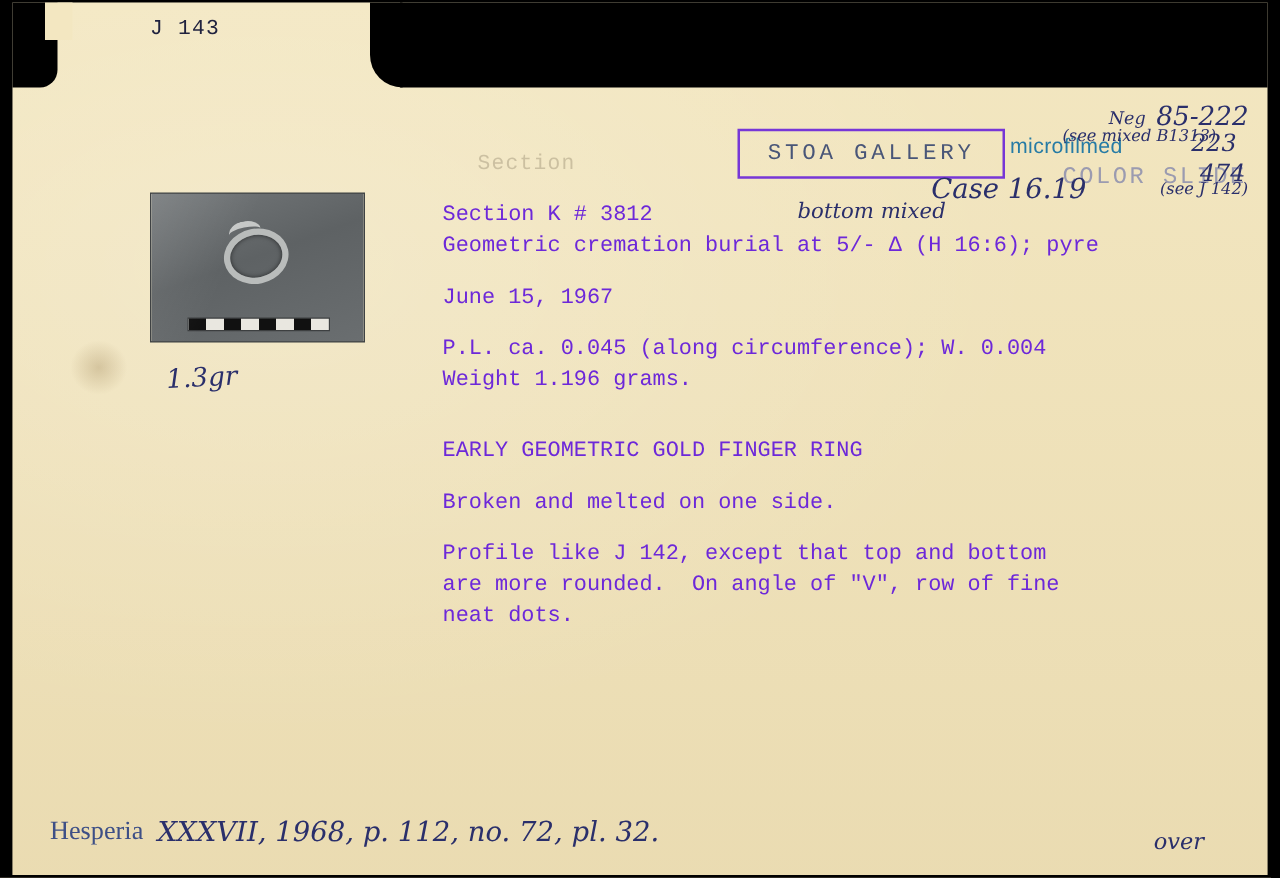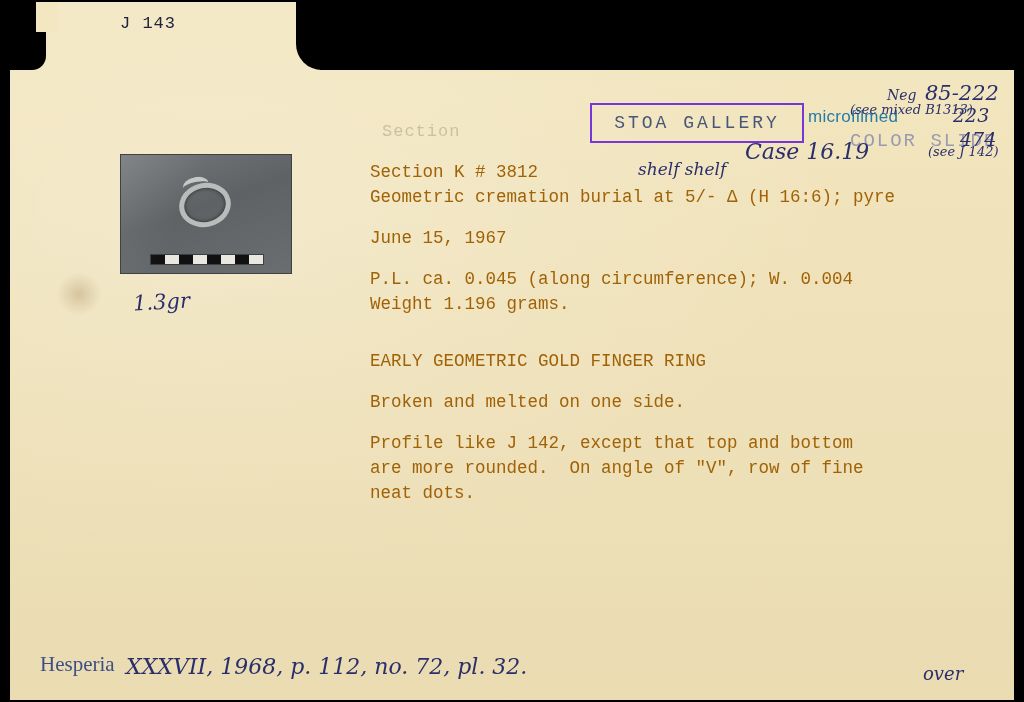--- a/index.html
+++ b/index.html
@@ -198,24 +198,24 @@
   #neg-mixed { position: absolute; left: 840px; top: 100px; font-size: 13px; }
   #neg-223   { position: absolute; left: 943px; top: 102px; font-size: 19px; }
   #neg-474   { position: absolute; left: 950px; top: 126px; font-size: 19px; }
   #neg-seeJ  { position: absolute; left: 918px; top: 142px; font-size: 13px; }
   #case-note { position: absolute; left: 735px; top: 137px; font-size: 22px; }
   #bottom-shelf { position: absolute; left: 628px; top: 157px; font-size: 17px; }
 
   
   #typed {
     position: absolute;
-    left: 360px;
+    left: 344px;
     top: 158px;
     width: 600px;
-    color: #a16207;
+    color: #6d28d9;
     font-family: "Liberation Mono", monospace;
     font-size: 17.5px;
     line-height: 25px;
     white-space: pre;
   }
   #typed .blank { display: block; height: 16px; }
 
   
   #ghost-line {
     position: absolute;
@@ -288,21 +288,21 @@
     <div id="microfilmed">microfilmed</div>
     <div id="color-slide">COLOR  SLIDE</div>
 
     <div id="neg-label" class="handwriting">Neg</div>
     <div id="neg-num" class="handwriting">85-222</div>
     <div id="neg-mixed" class="handwriting">(see mixed B1313)</div>
     <div id="neg-223" class="handwriting">223</div>
     <div id="neg-474" class="handwriting">474</div>
     <div id="neg-seeJ" class="handwriting">(see J 142)</div>
     <div id="case-note" class="handwriting">Case 16.19</div>
-    <div id="bottom-shelf" class="handwriting">shelf shelf</div>
+    <div id="bottom-shelf" class="handwriting">bottom mixed</div>
 
     <div id="typed"><span>Section K # 3812</span>
 <span>Geometric cremation burial at 5/- Δ (H 16:6); pyre</span><span class="blank"></span><span>June 15, 1967</span><span class="blank"></span><span>P.L. ca. 0.045 (along circumference); W. 0.004</span>
 <span>Weight 1.196 grams.</span><span class="blank"></span><span class="blank"></span><span>EARLY GEOMETRIC GOLD FINGER RING</span><span class="blank"></span><span>Broken and melted on one side.</span><span class="blank"></span><span>Profile like J 142, except that top and bottom</span>
 <span>are more rounded.  On angle of "V", row of fine</span>
 <span>neat dots.</span></div>
 
     <div id="ref-hesperia-stamp">Hesperia</div>
     <div id="ref-hesperia-rest" class="handwriting">XXXVII, 1968, p. 112, no. 72, pl. 32.</div>
     <div id="over-note" class="handwriting">over</div>

